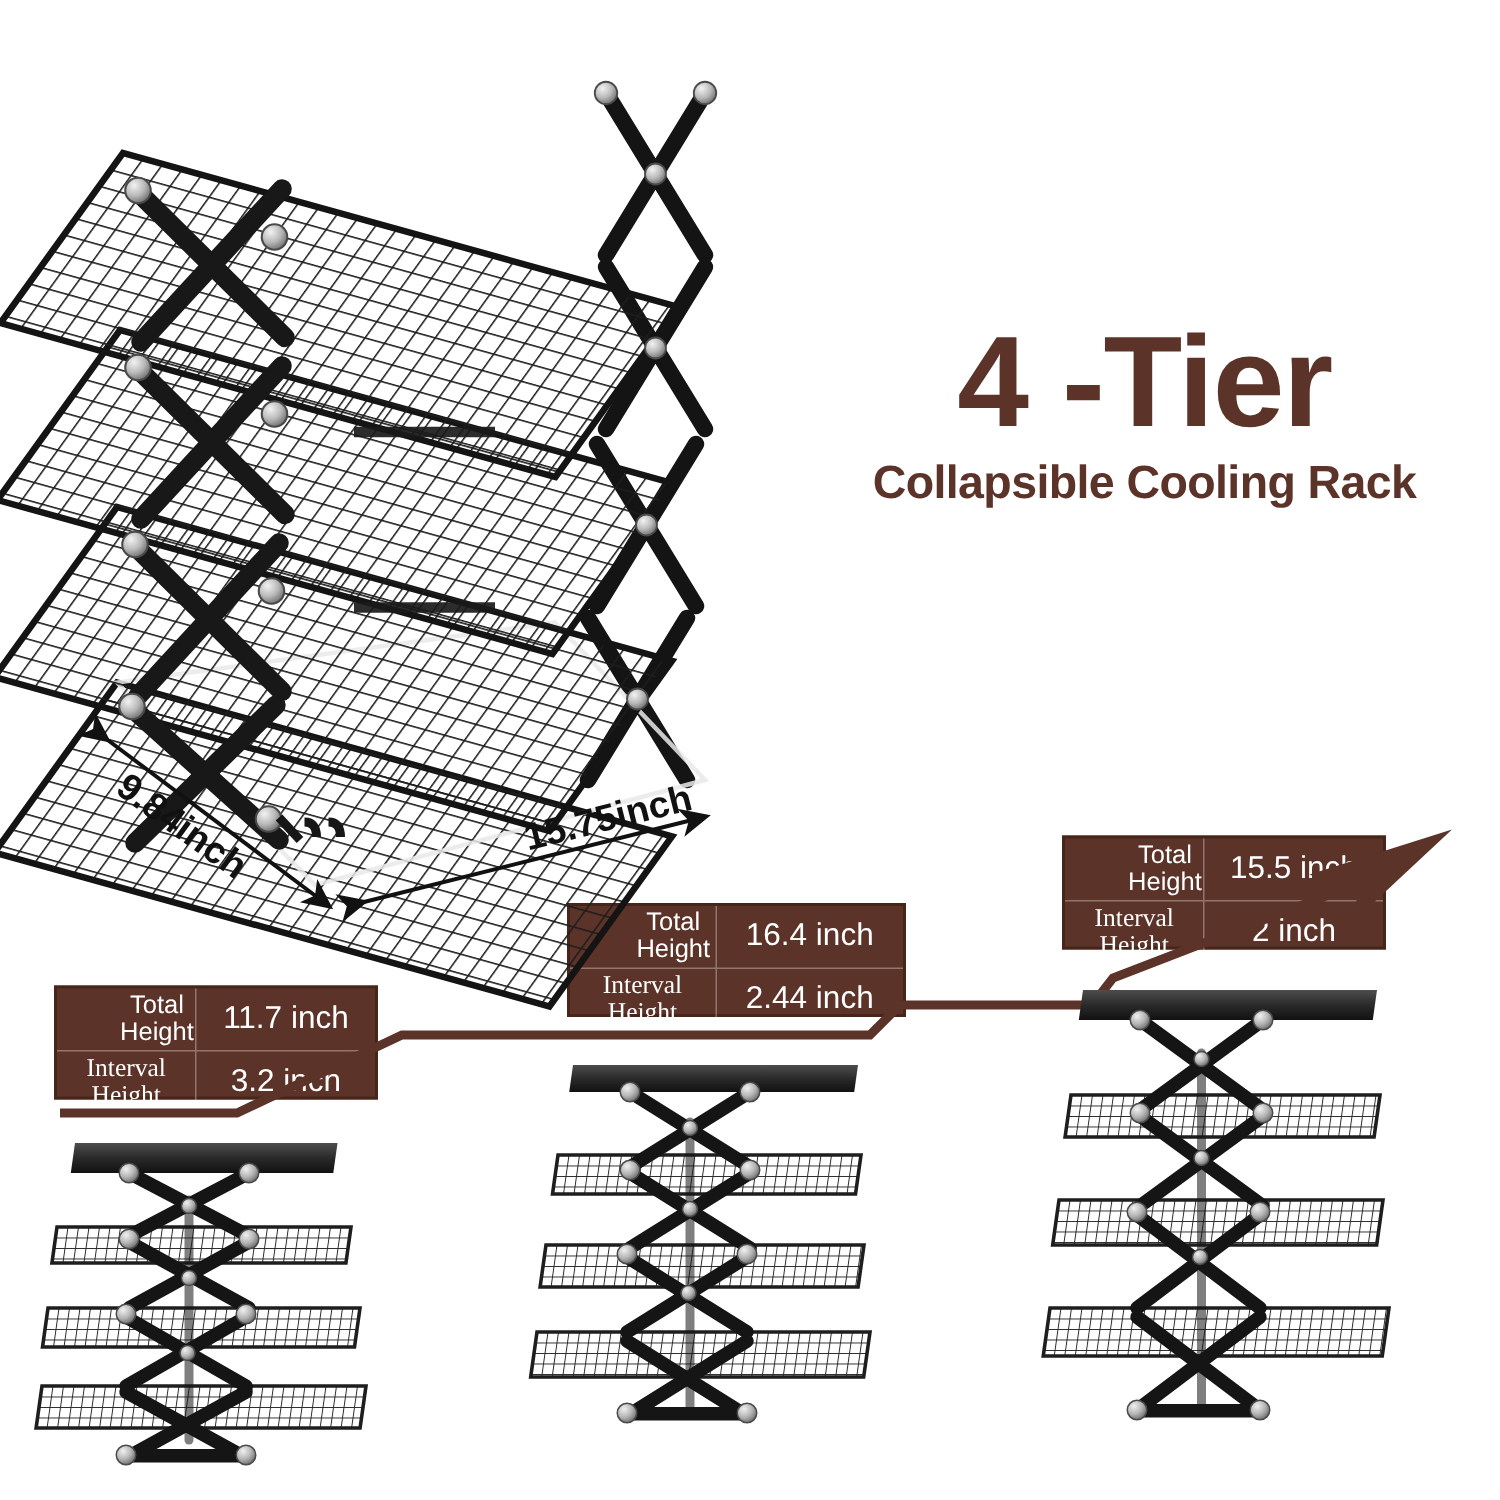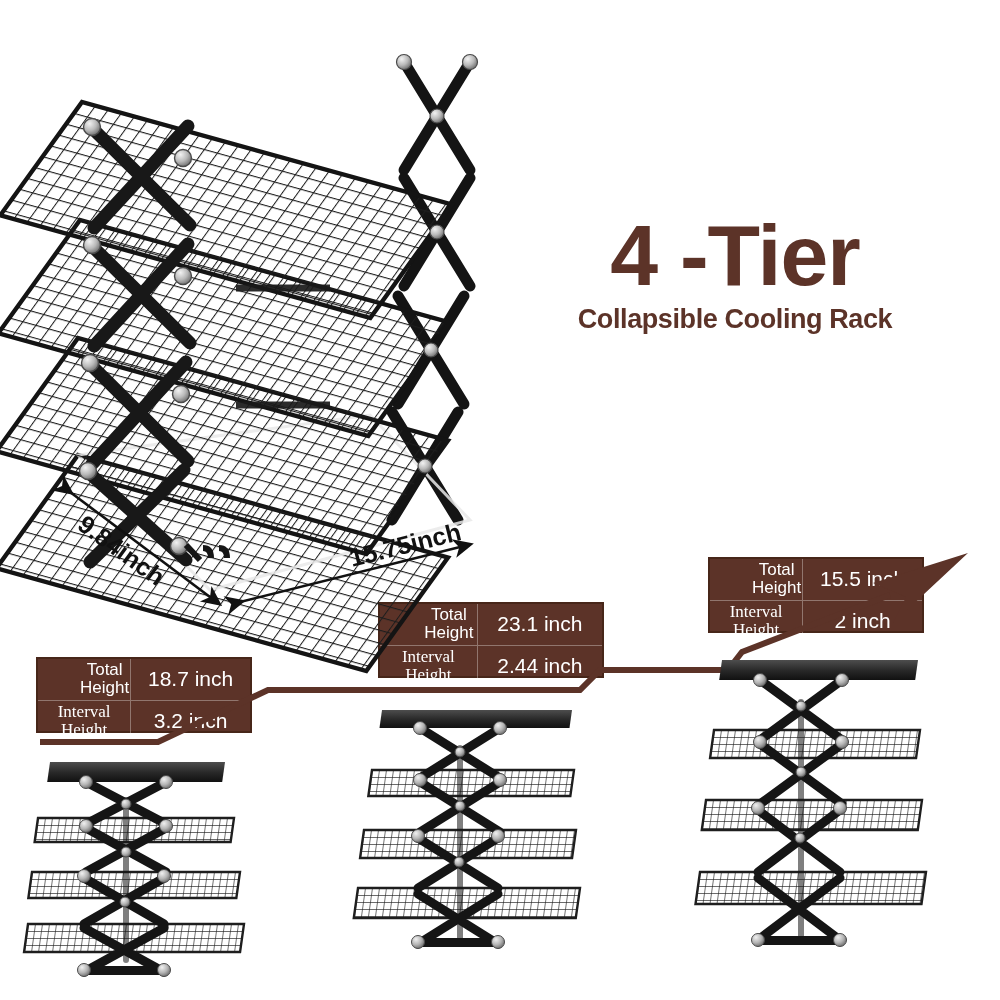--- a/index.html
+++ b/index.html
@@ -19,35 +19,35 @@
     position: absolute;
     left: 0; top: 0;
     width: 1000px;
     height: 1000px;
     background: #ffffff;
   }
 
   
   .headline {
     position: absolute;
-    left: 520px;
+    left: 548px;
     top: 212px;
     width: 430px;
     text-align: center;
   }
   .headline-main {
     font-size: 86px;
     font-weight: bold;
     color: #5c3328;
     letter-spacing: -1px;
     line-height: 1.02;
     white-space: nowrap;
   }
   .headline-sub {
-    font-size: 27px;
+    font-size: 31px;
     font-weight: bold;
     color: #5c3328;
     letter-spacing: -0.4px;
     margin-top: 4px;
     white-space: nowrap;
   }
 
   
   .spec-table {
     position: absolute;
@@ -384,34 +384,34 @@
   <div class="headline">
     <div class="headline-main">4 -Tier</div>
     <div class="headline-sub">Collapsible Cooling Rack</div>
   </div>
 
   <div class="spec-table" id="table1">
     <div class="spec-cell spec-label r0c0" style="flex-direction: column;">
         <span style="display: block;">Total</span>
         <span style="display: block;">Height</span>
       </div>
-    <div class="spec-cell spec-value r0c1">18.7 inch</div>
+    <div class="spec-cell spec-value r0c1">11.7 inch</div>
     <div class="spec-cell spec-label r1c0" style="flex-direction: column;">
         <span style="display: block;">Interval</span>
         <span style="display: block;">Height</span>
       </div>
     <div class="spec-cell spec-value r1c1">3.2 inch</div>
   </div>
 
   <div class="spec-table" id="table2">
     <div class="spec-cell spec-label r0c0" style="flex-direction: column;">
         <span style="display: block;">Total</span>
         <span style="display: block;">Height</span>
       </div>
-    <div class="spec-cell spec-value r0c1">23.1 inch</div>
+    <div class="spec-cell spec-value r0c1">16.4 inch</div>
     <div class="spec-cell spec-label r1c0" style="flex-direction: column;">
         <span style="display: block;">Interval</span>
         <span style="display: block;">Height</span>
       </div>
     <div class="spec-cell spec-value r1c1">2.44 inch</div>
   </div>
 
   <div class="spec-table" id="table3">
     <div class="spec-cell spec-label r0c0" style="flex-direction: column;">
         <span style="display: block;">Total</span>

